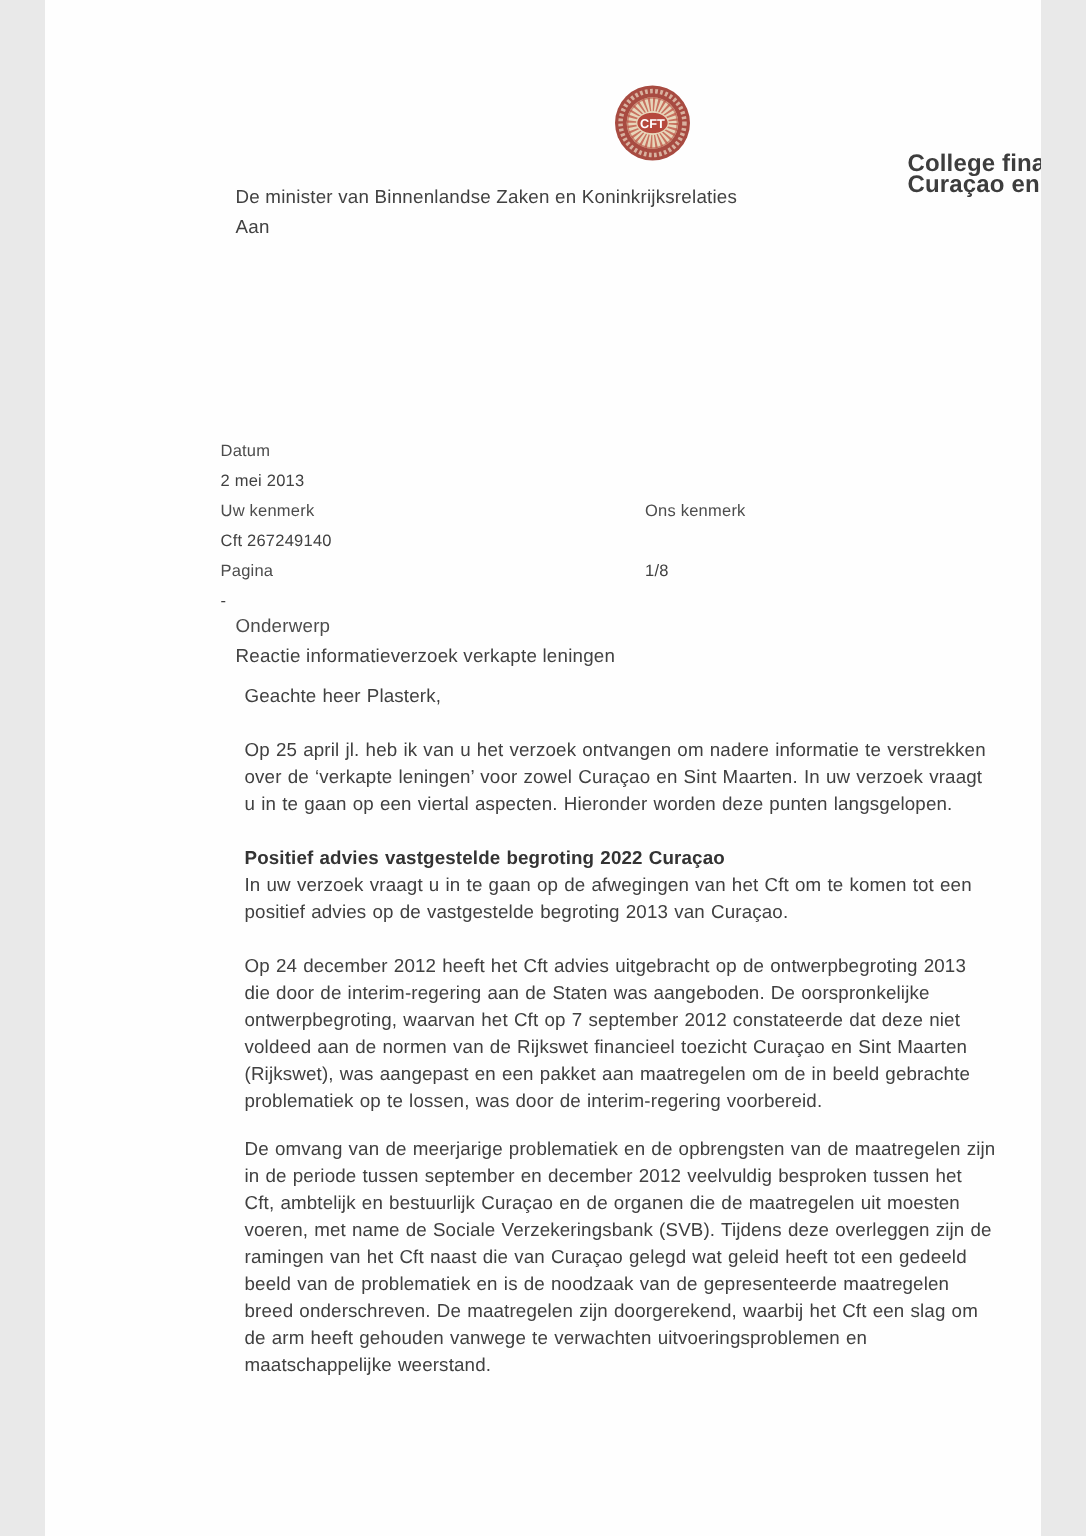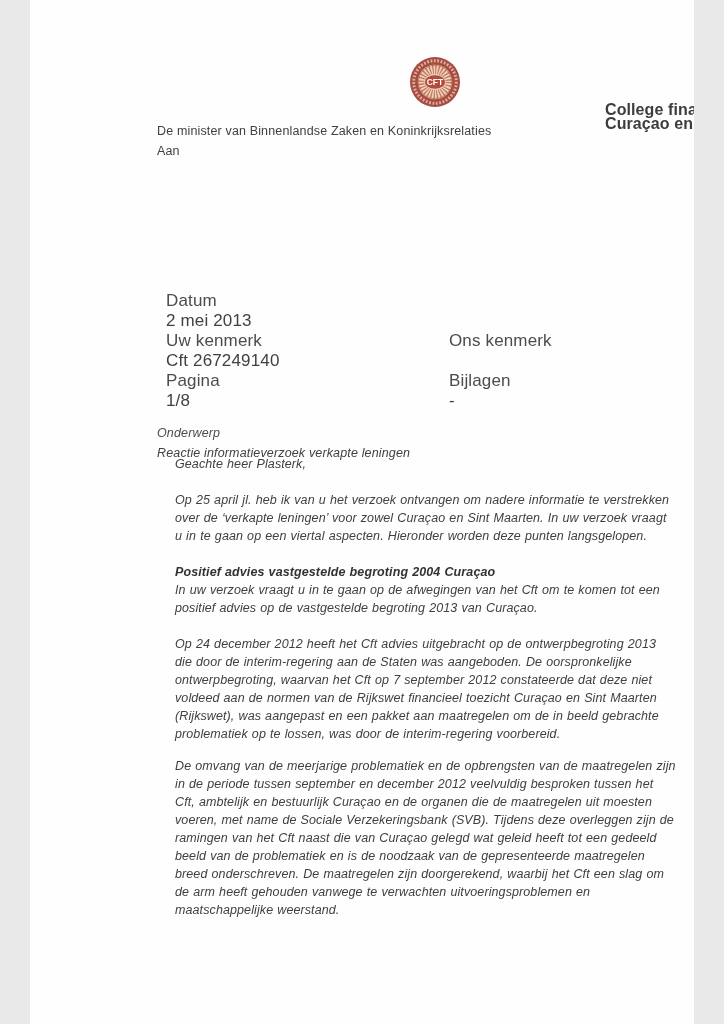--- a/index.html
+++ b/index.html
@@ -42,57 +42,55 @@
     left: 127px;
     top: 121px;
     font-size: 12.5px;
     line-height: 20px;
     letter-spacing: 0.15px;
   }
 
   
   .meta {
     position: absolute;
-    left: 136px;
+    left: 117px;
     top: 291px;
     width: 500px;
-    font-size: 17px;
+    font-size: 11px;
     line-height: 20px;
     letter-spacing: 0.15px;
   }
   .meta-grid {
     display: grid;
     grid-template-columns: 283px 1fr;
   }
   .meta-grid > div { min-height: 20px; }
   .meta-label { color: #4c4c4c; }
 
   
   .subject {
     position: absolute;
     left: 127px;
-    top: 423px;
+    top: 407px;
     font-size: 12.5px;
     line-height: 20px;
     letter-spacing: 0.15px;
-    font-style: italic;
   }
 
   
   .body {
     position: absolute;
-    left: 145px;
+    left: 133px;
     top: 455px;
     width: 502px;
     font-size: 12.5px;
     line-height: 18px;
     letter-spacing: 0.1px;
     word-spacing: 0.5px;
     color: #404040;
-    font-style: italic;
   }
   .body p { margin: 0 0 18px 0; }
   .body p.tight { margin-bottom: 0; }
   .body .salutation { margin-bottom: 18px; }
   .section-heading {
     font-weight: bold;
     color: #333;
     margin: 0;
   }
 </style>
@@ -128,33 +126,32 @@
     <div class="meta-grid">
       <div class="meta-label">Datum</div>
       <div></div>
       <div>2 mei 2013</div>
       <div></div>
       <div class="meta-label">Uw kenmerk</div>
       <div class="meta-label">Ons kenmerk</div>
       <div>Cft 267249140</div>
       <div></div>
       <div class="meta-label">Pagina</div>
-      <div class="meta-label">Bijlagen</div>
       <div>1/8</div>
       <div>-</div>
     </div>
   </div>
 
   <div class="subject">
     <div class="meta-label">Onderwerp</div>
     <div>Reactie informatieverzoek verkapte leningen</div>
   </div>
 
   <div class="body">
     <div class="salutation">Geachte heer Plasterk,</div>
     <p>Op 25 april jl. heb ik van u het verzoek ontvangen om nadere informatie te verstrekken over de ‘verkapte leningen’ voor zowel Curaçao en Sint Maarten. In uw verzoek vraagt u in te gaan op een viertal aspecten. Hieronder worden deze punten langsgelopen.</p>
-    <h3 class="section-heading" style="font-size:12.5px; line-height:18px;">Positief advies vastgestelde begroting 2004 Curaçao</h3>
+    <h3 class="section-heading" style="font-size:12.5px; line-height:18px;">Positief advies vastgestelde begroting 2022 Curaçao</h3>
     <p>In uw verzoek vraagt u in te gaan op de afwegingen van het Cft om te komen tot een positief advies op de vastgestelde begroting 2013 van Curaçao.</p>
     <p style="margin-bottom:14px;">Op 24 december 2012 heeft het Cft advies uitgebracht op de ontwerpbegroting 2013 die door de interim-regering aan de Staten was aangeboden. De oorspronkelijke ontwerpbegroting, waarvan het Cft op 7 september 2012 constateerde dat deze niet voldeed aan de normen van de Rijkswet financieel toezicht Curaçao en Sint Maarten (Rijkswet), was aangepast en een pakket aan maatregelen om de in beeld gebrachte problematiek op te lossen, was door de interim-regering voorbereid.</p>
     <p class="tight">De omvang van de meerjarige problematiek en de opbrengsten van de maatregelen zijn in de periode tussen september en december 2012 veelvuldig besproken tussen het Cft, ambtelijk en bestuurlijk Curaçao en de organen die de maatregelen uit moesten voeren, met name de Sociale Verzekeringsbank (SVB). Tijdens deze overleggen zijn de ramingen van het Cft naast die van Curaçao gelegd wat geleid heeft tot een gedeeld beeld van de problematiek en is de noodzaak van de gepresenteerde maatregelen breed onderschreven. De maatregelen zijn doorgerekend, waarbij het Cft een slag om de arm heeft gehouden vanwege te verwachten uitvoeringsproblemen en maatschappelijke weerstand.</p>
   </div>
 
 </div>
 
 </body></html>

